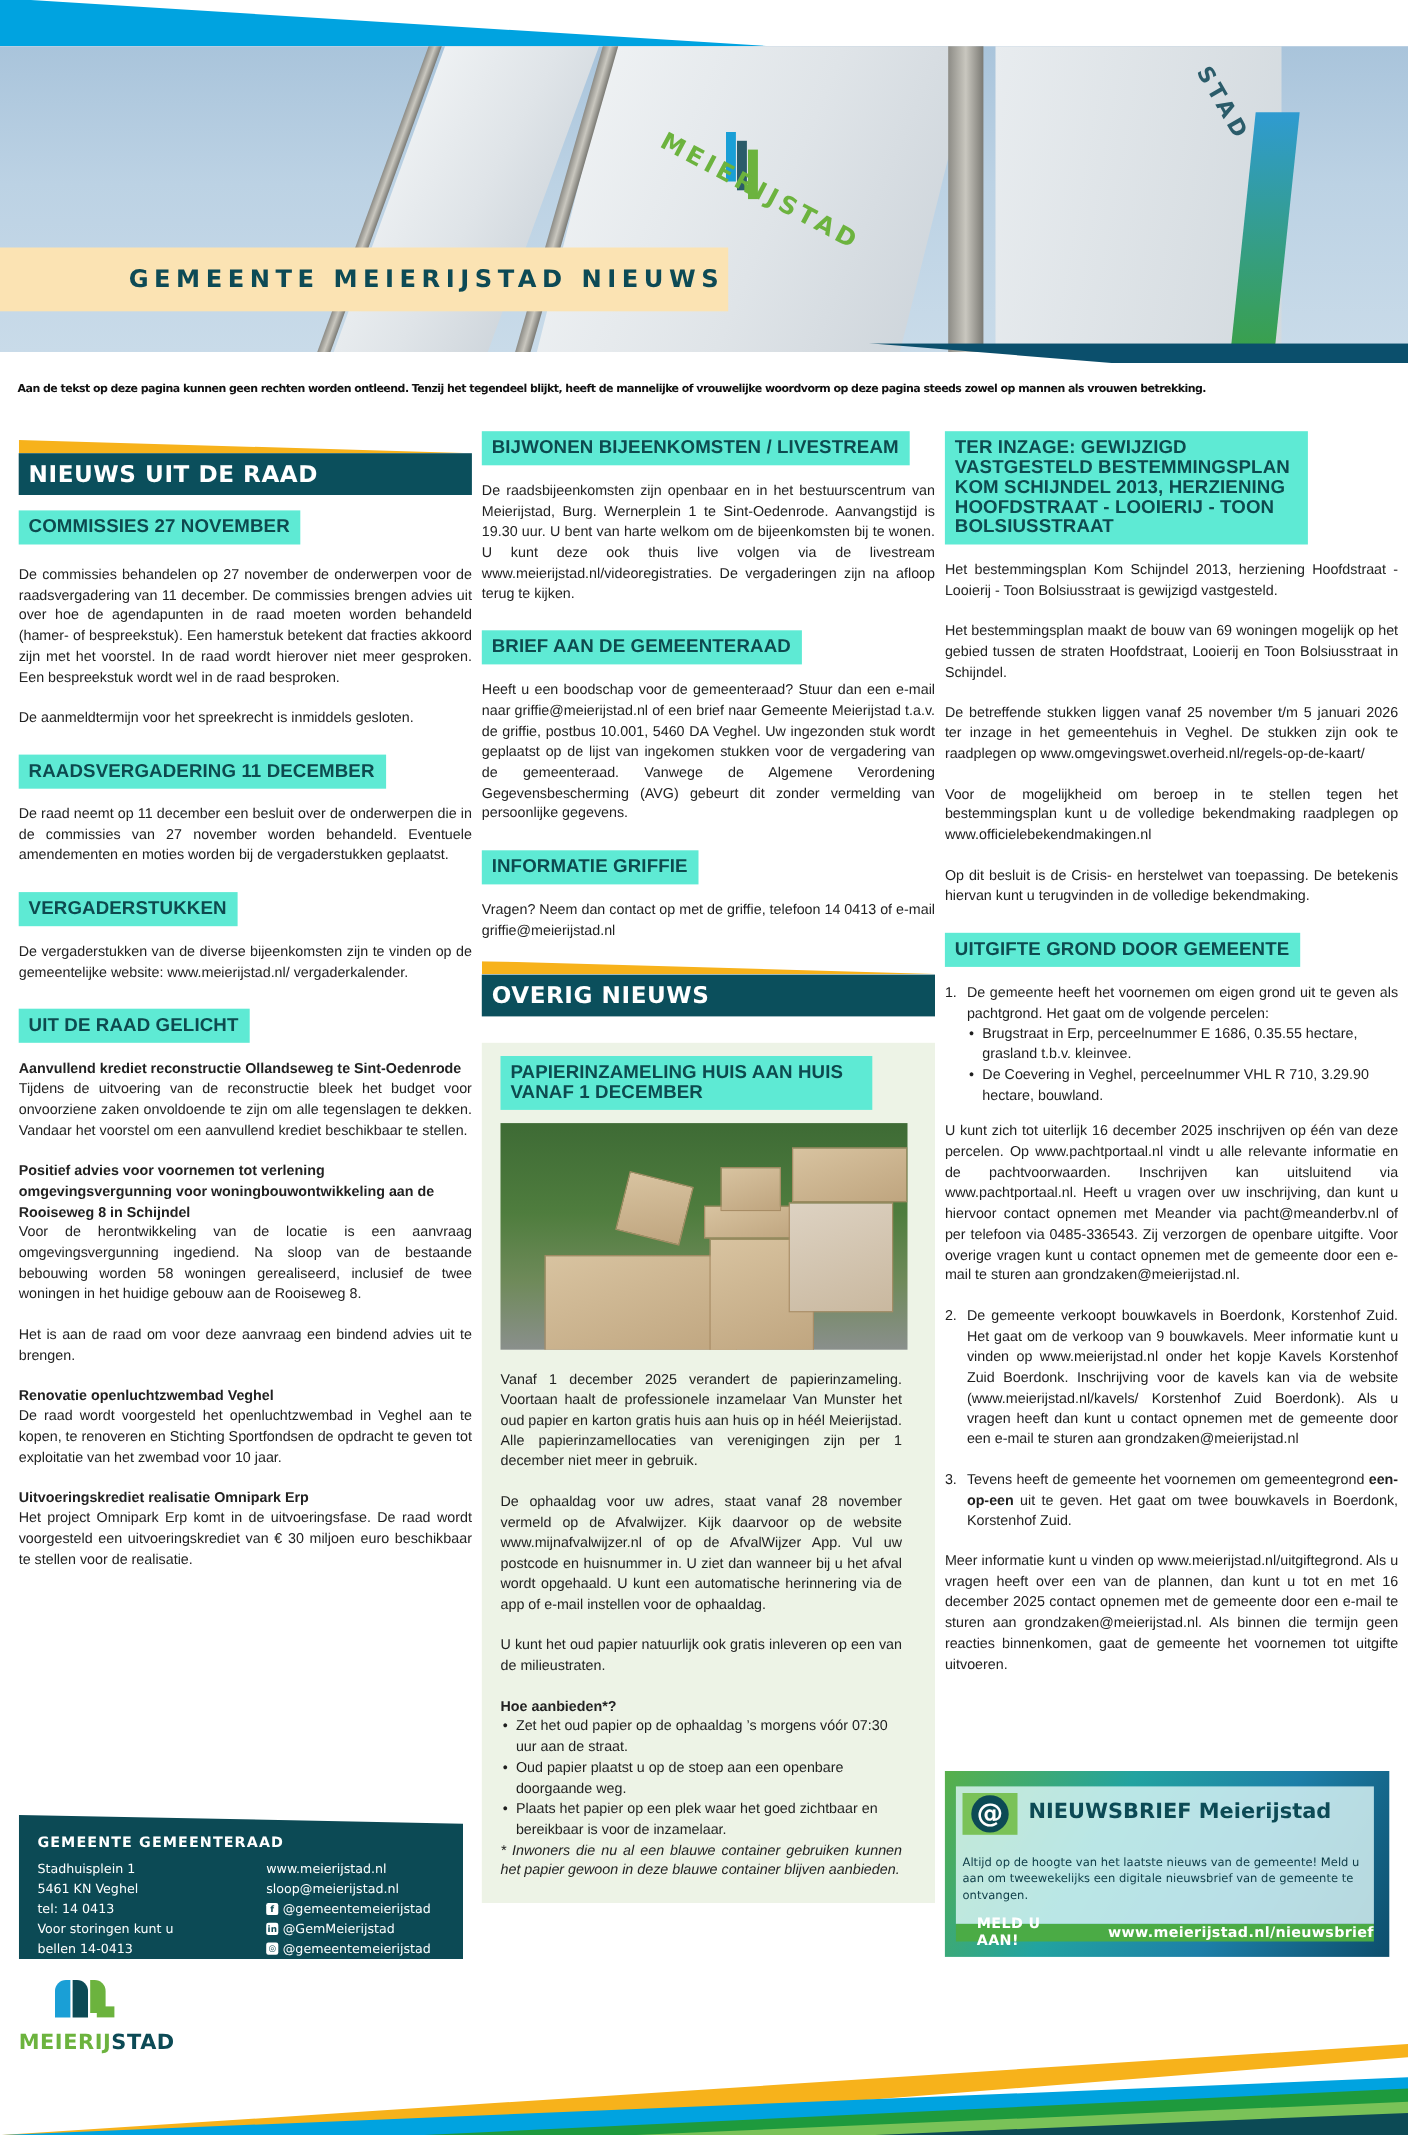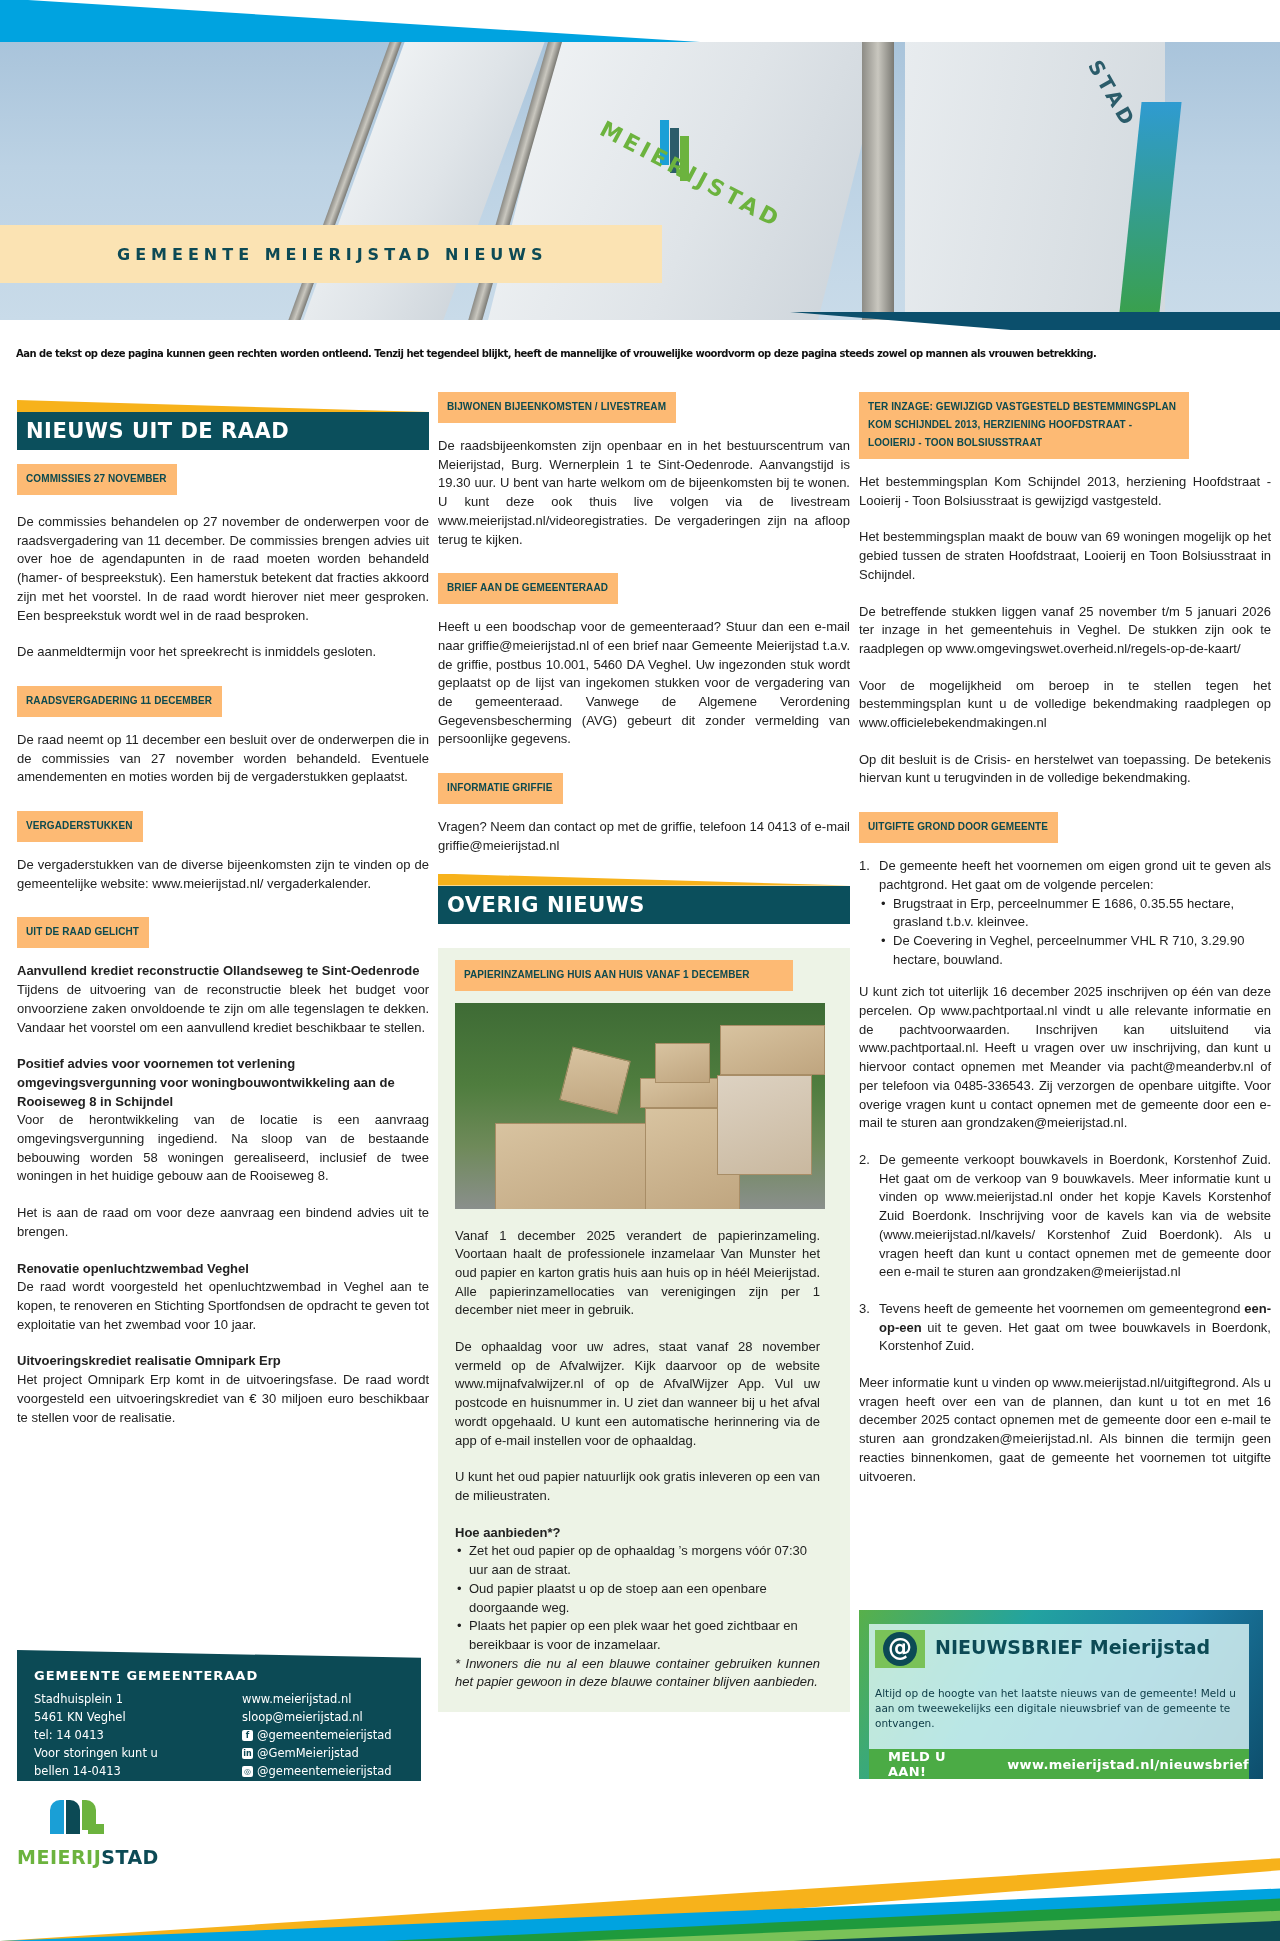--- a/index.html
+++ b/index.html
@@ -21,21 +21,21 @@
   }
   .blue-wedge { position: absolute; left: 0; top: 0; width: 700px; height: 42px; background: #00a3e0;
     clip-path: polygon(0 0, 4% 0, 100% 100%, 0 100%); }
   .teal-wedge { position: absolute; right: 0; top: 312px; width: 490px; height: 40px; background: #0b4f6c;
     clip-path: polygon(0 0, 100% 0, 100% 100%); }
   .title-box {
     position: absolute; left: 0; top: 225px; width: 662px; height: 58px; background: #fbe3b3;
     display: flex; align-items: center; padding-left: 117px;
   }
   .title-box span {
-    font-family: "DejaVu Sans", sans-serif; font-weight: bold; font-size: 16px;
+    font-family: "DejaVu Sans", sans-serif; font-weight: bold; font-size: 22px;
     letter-spacing: 5px; color: #0d4a55;
   }
   .disclaimer {
     position: absolute; left: 16px; top: 348px; font-size: 10px; font-weight: bold;
     font-family: "DejaVu Sans", sans-serif; letter-spacing: -0.5px; color: #111;
   }
 
   
   .col { position: absolute; top: 390px; width: 412px; }
   .col1 { left: 17px; }
@@ -43,22 +43,22 @@
   .col3 { left: 859px; }
 
   .banner { position: relative; height: 50px; margin-top: 10px; }
   .banner .strip { position: absolute; left: 0; top: 0; width: 100%; height: 12px; background: #f7b21b;
     clip-path: polygon(0 0, 100% 100%, 0 100%); }
   .banner .bar { position: absolute; left: 0; top: 12px; width: 100%; height: 38px; background: #0b4f5c;
     display: flex; align-items: center; padding-left: 9px; }
   .banner .bar span { font-family: "DejaVu Sans", sans-serif; font-weight: bold; color: #ffffff; font-size: 21px; letter-spacing: 0.5px; }
 
   .sub {
-    display: inline-block; background: #fdba74; color: #0d4a4f; font-weight: bold;
-    font-size: 10px; padding: 6px 10px 7px 9px; line-height: 18px; letter-spacing: 0.1px;
+    display: inline-block; background: #5eead4; color: #0d4a4f; font-weight: bold;
+    font-size: 17px; padding: 6px 10px 7px 9px; line-height: 18px; letter-spacing: 0.1px;
   }
   .sub.multi { display: block; }
   .p { font-size: 13px; line-height: 18.7px; text-align: justify; color: #222; }
   .gap8 { height: 8px; }
   .gap14 { height: 14px; }
   .gap18 { height: 18px; }
   .gap24 { height: 24px; }
 
   .overig { background: #edf3e6; padding: 12px 30px 20px 17px; margin-top: 24px; }
   .photo { position: relative; width: 370px; height: 206px; overflow: hidden; margin-top: 12px;
@@ -95,21 +95,21 @@
     background: linear-gradient(120deg,#58b04a 0%,#22a3a0 35%,#1d7fa8 65%,#0d4e6c 100%); }
   .nb .panel { position: absolute; left: 10px; top: 14px; width: 380px; height: 125px; background: rgba(220,245,245,0.82); }
   .nb .at { position: absolute; left: 16px; top: 20px; width: 50px; height: 38px; background: #7ac258;
     display: flex; align-items: center; justify-content: center; }
   .nb .at span { display: block; width: 34px; height: 34px; border-radius: 50%; background: #0c4a55; color: #fff;
     font-family: "DejaVu Sans", sans-serif; font-size: 24px; font-weight: bold; text-align: center; line-height: 33px; }
   .nb .title { position: absolute; left: 76px; top: 26px; font-family: "DejaVu Sans", sans-serif; font-weight: bold;
     font-size: 19px; color: #0c4a55; }
   .nb .txt { position: absolute; left: 16px; top: 76px; width: 370px; font-family: "DejaVu Sans", sans-serif;
     font-size: 10.5px; line-height: 15px; color: #0c3a45; }
-  .nb .cta { position: absolute; left: 10px; top: 139px; width: 380px; height: 30px; background: #4bab45;
+  .nb .cta { position: absolute; left: 10px; top: 139px; width: 380px; height: 16px; background: #4bab45;
     display: flex; align-items: center; gap: 22px; padding-left: 19px; color: #fff;
     font-family: "DejaVu Sans", sans-serif; font-size: 13px; font-weight: bold; letter-spacing: 0.3px; }
 
   
   .stripes { position: absolute; left: 0; top: 1840px; width: 1280px; height: 101px; }
   .stripes div { position: absolute; left: 0; top: 0; width: 100%; height: 100%; }
 </style>
 </head>
 <body>
 

